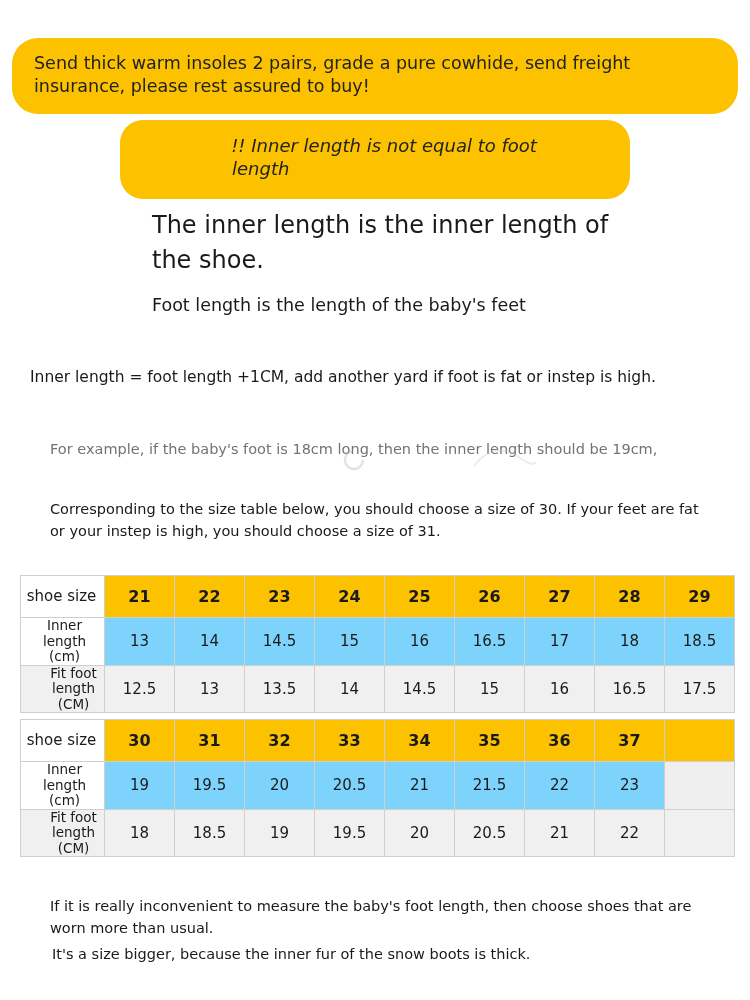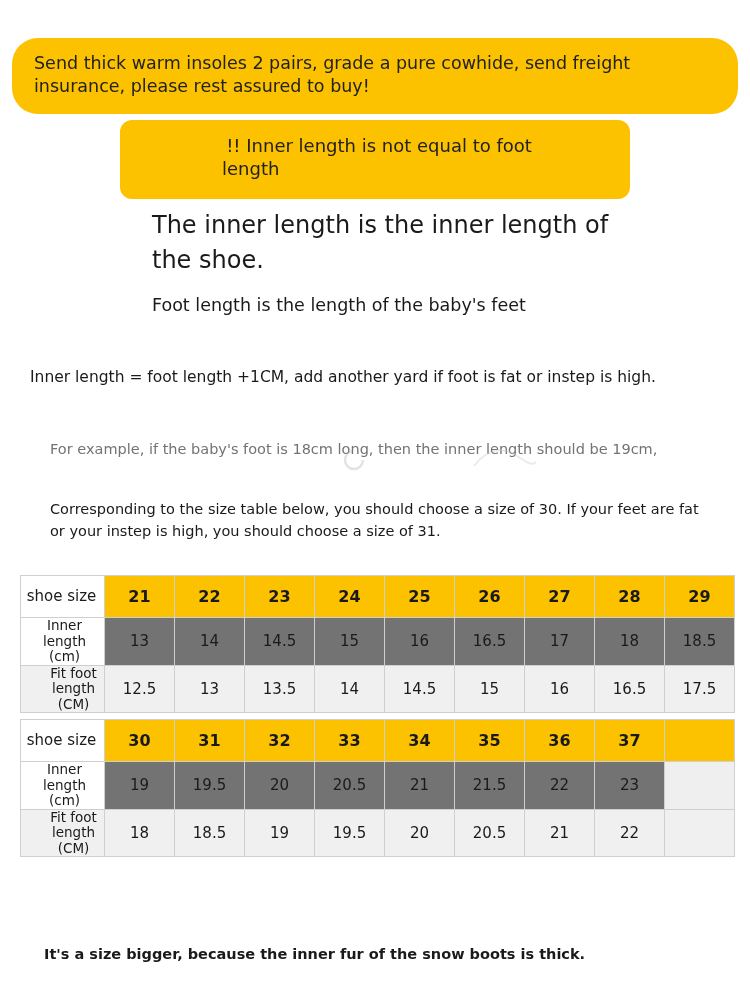--- a/index.html
+++ b/index.html
@@ -34,50 +34,51 @@
     width: 726px;
     padding: 14px 22px 16px 22px;
     font-size: 17.5px;
     border-radius: 26px;
   }
   #banner-sub {
     position: absolute;
     left: 120px;
     top: 120px;
     width: 510px;
-    padding: 14px 22px 18px 30px;
+    padding: 14px 22px 18px 40px;
     font-size: 18px;
-    border-radius: 12px;
+    border-radius: 23px;
+    font-style: italic;
   }
   #banner-sub .sub-line1 { display: block; text-align: center; }
   #banner-sub .sub-line2 { display: block; margin-left: 72px; }
 
   
   .para { position: absolute; line-height: 1.45; color: #1a1a1a; }
   #p-inner-def   { left: 152px; top: 208px; width: 470px; font-size: 24px; }
   #p-foot-def    { left: 152px; top: 293px; width: 520px; font-size: 17.5px; }
   #p-formula     { left: 30px;  top: 366px; width: 700px; font-size: 15.5px; }
   #p-example     { left: 50px;  top: 439px; width: 680px; font-size: 14.5px; color: #737373; }
   #p-correspond  { left: 50px;  top: 499px; width: 660px; font-size: 14.5px; line-height: 1.5; }
   #p-foot-note1  { left: 50px;  top: 896px; width: 680px; font-size: 14.5px; line-height: 1.5; }
-  #p-foot-note2  { left: 44px;  top: 944px; width: 690px; font-size: 14.5px; font-weight: bold; }
+  #p-foot-note2  { left: 52px;  top: 944px; width: 690px; font-size: 14.5px; }
 
   
   .scribble {
     position: absolute;
     pointer-events: none;
     opacity: 0.35;
   }
 
   
   table.size-table {
     position: absolute;
     border-collapse: collapse;
     table-layout: fixed;
-    background: #737373;
+    background: #7dd3fc;
   }
   table.size-table td {
     border: 1px solid #cfcfcf;
     text-align: center;
     font-size: 15px;
     color: #1a1a1a;
     height: 42px;
     padding: 0 2px;
   }
   table.size-table td.rowhead {
@@ -212,15 +213,16 @@
       <td class="col-cell">19.5</td>
       <td class="col-cell">20</td>
       <td class="col-cell">20.5</td>
       <td class="col-cell">21</td>
       <td class="col-cell">22</td>
       <td class="col-cell empty"></td>
     </tr>
   </tbody>
     </table>
 
+  <div id="p-foot-note1" class="para">If it is really inconvenient to measure the baby's foot length, then choose shoes that are worn more than usual.</div>
   <div id="p-foot-note2" class="para">It's a size bigger, because the inner fur of the snow boots is thick.</div>
 
 </div>
 
 </body></html>

